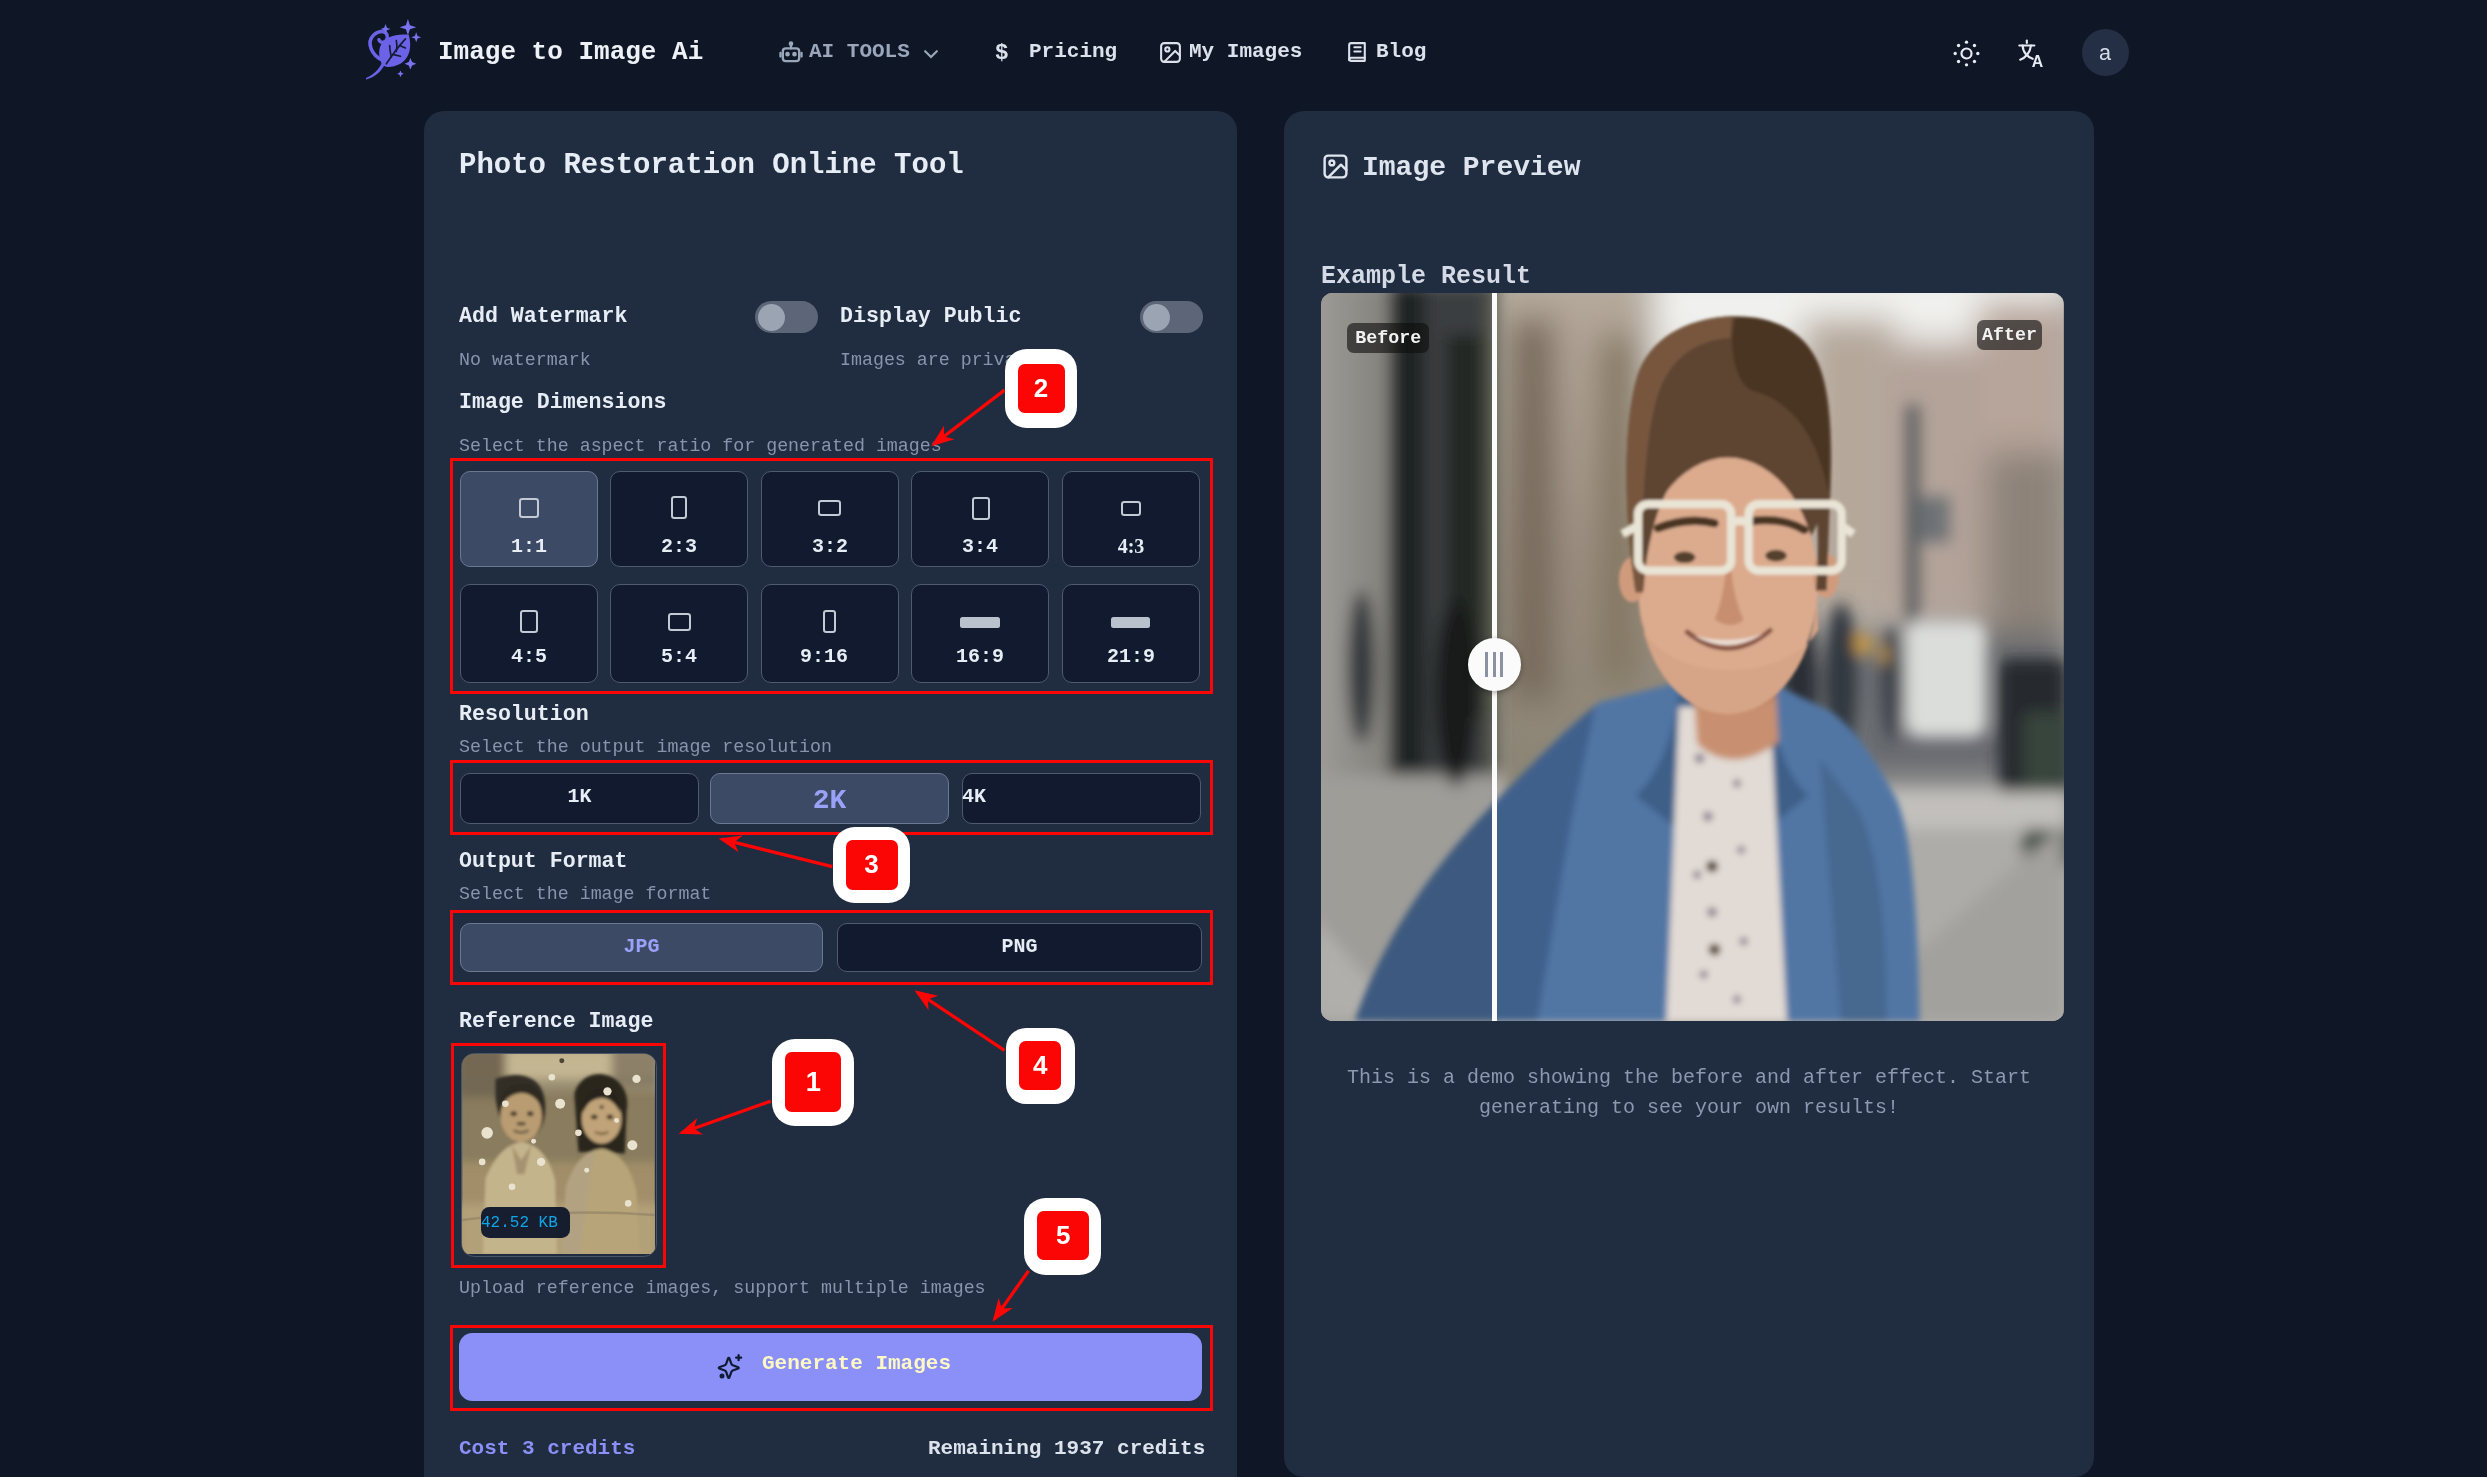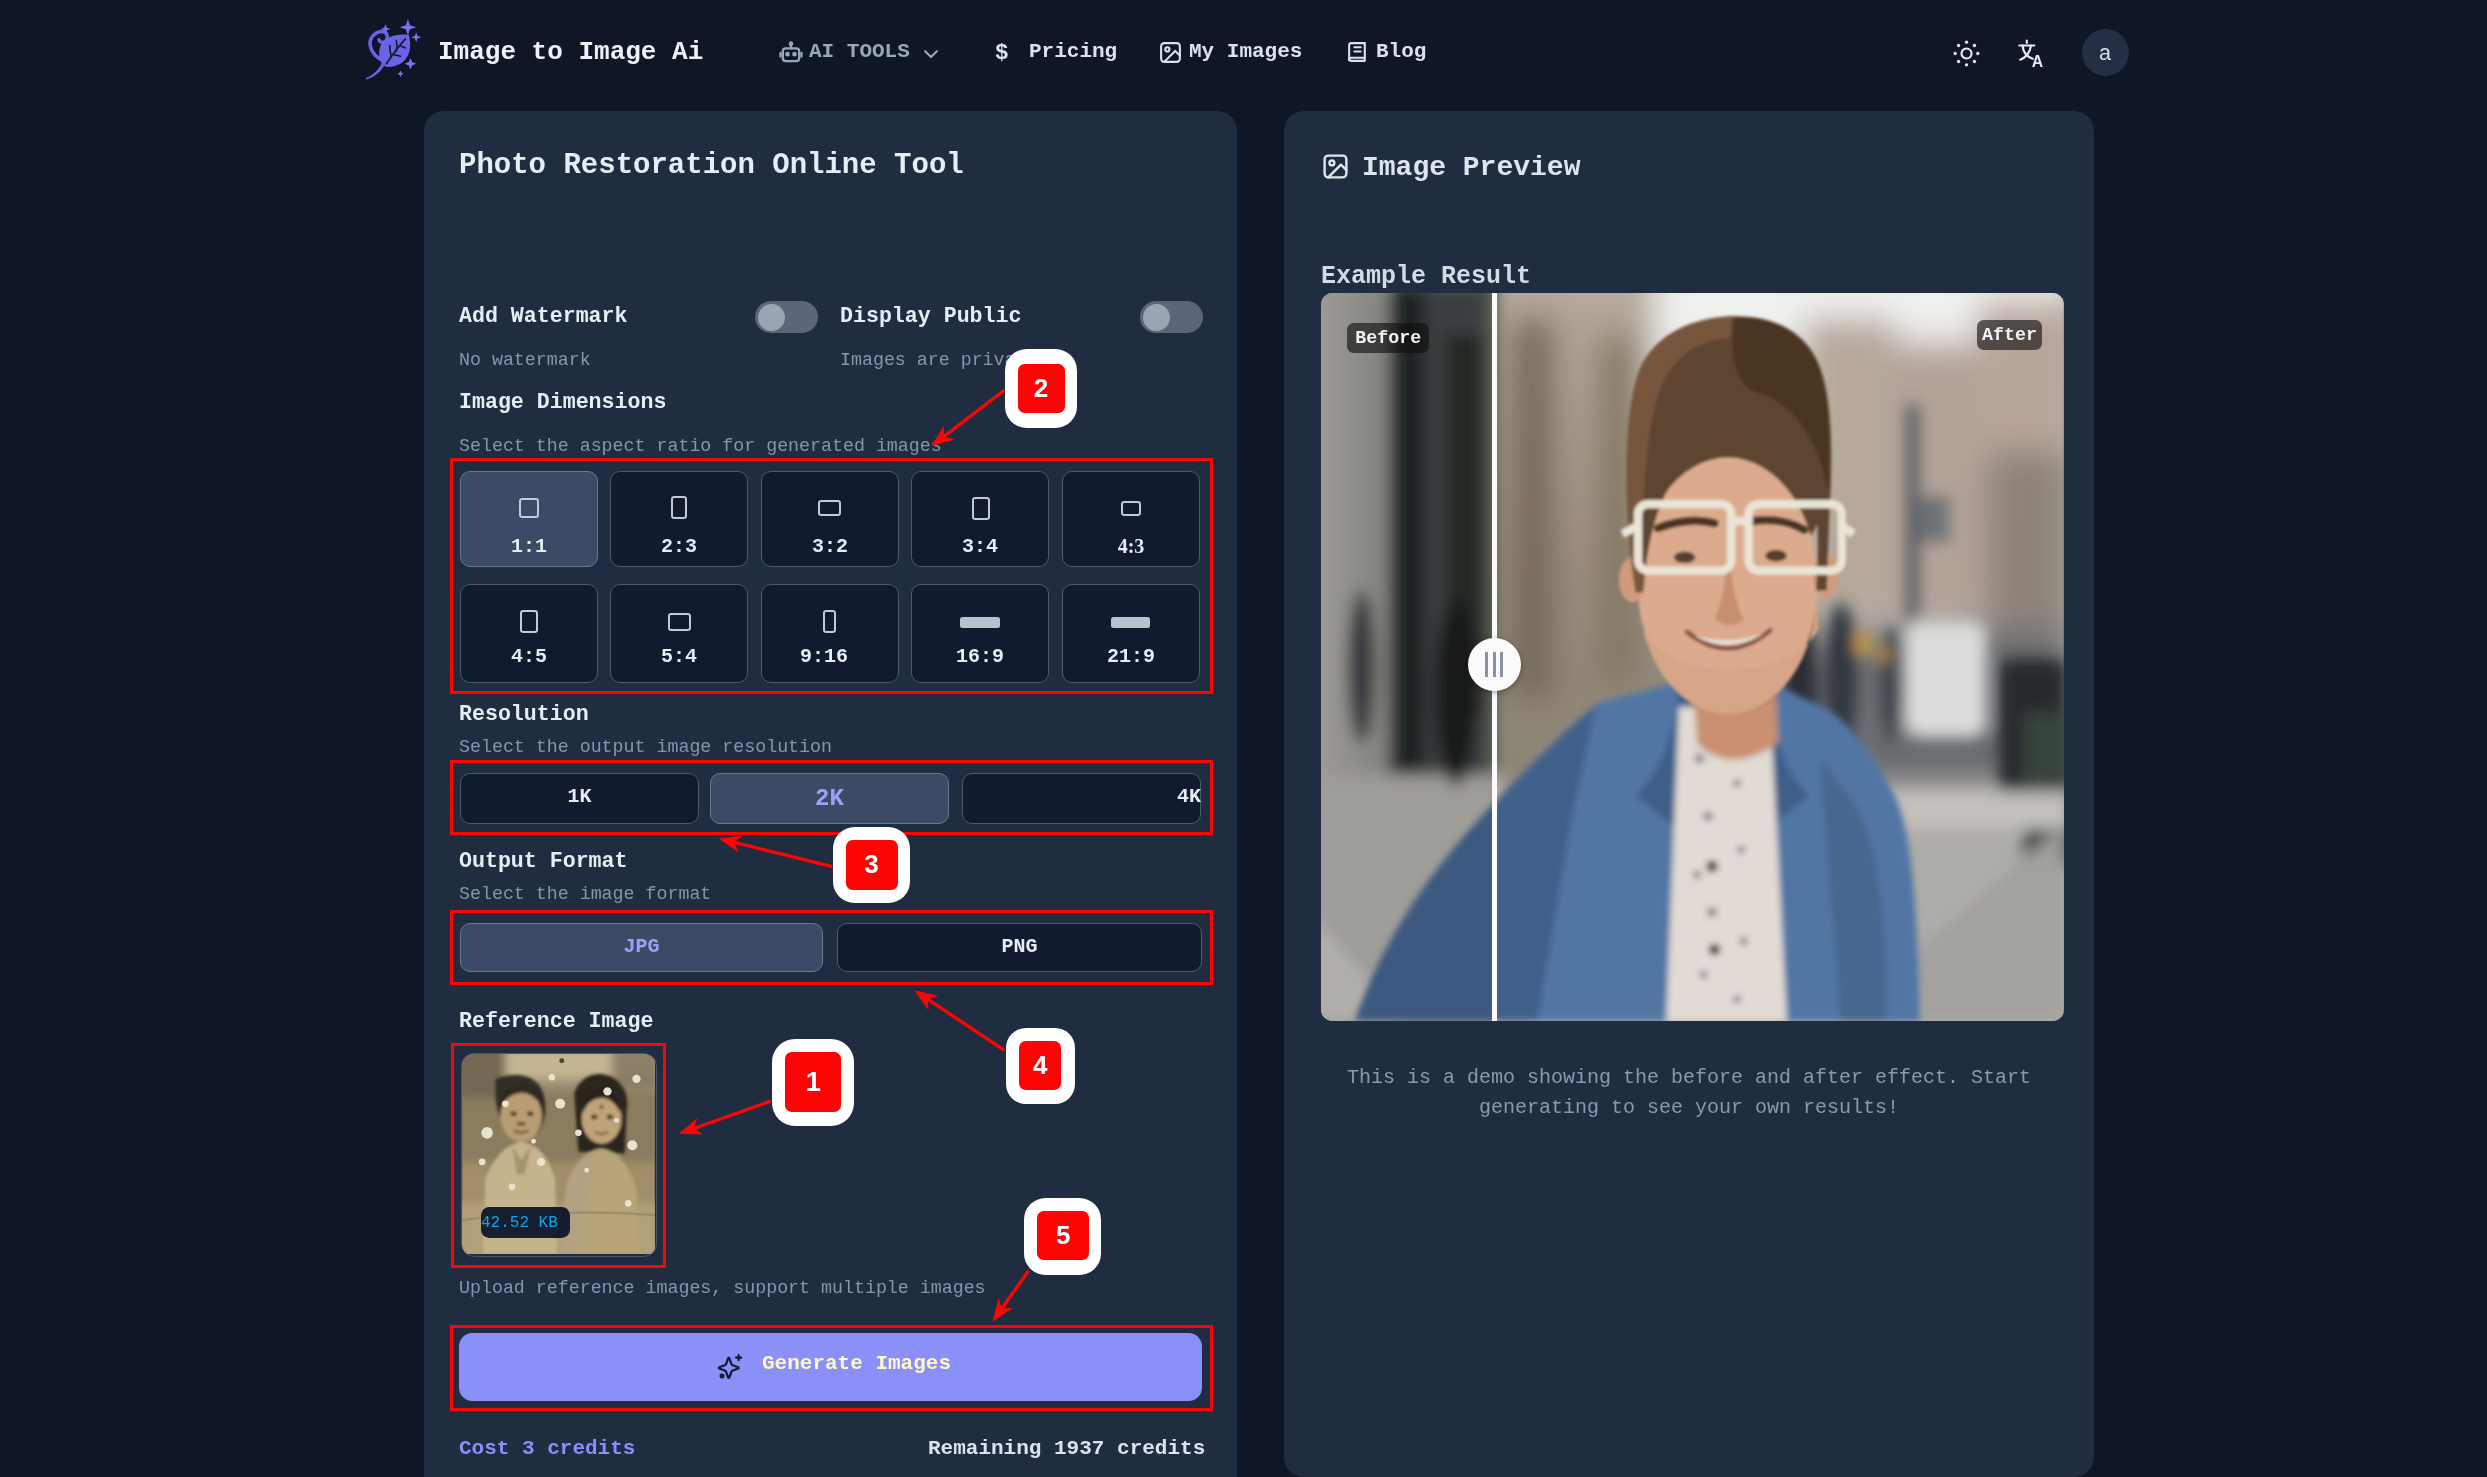--- a/index.html
+++ b/index.html
@@ -152,22 +152,22 @@
 <div class="btn" style="left:1062px; top:584px; width:138px; height:99px;"></div>
 <div class="abs" style="left:1111px; top:617px; width:39px; height:10.8px; background:#b9c1cc; border-radius:2.5px;"></div>
 <div class="abs white bold" style="left:1062px; top:645px; width:138px; text-align:center; font-size:20px;">21:9</div>
 
 <div class="abs bold white" style="left:459px; top:702px; font-size:21.6px;">Resolution</div>
 <div class="abs muted" style="left:459px; top:737px; font-size:18.3px;">Select the output image resolution</div>
 <div class="btn" style="left:460px; top:773px; width:239px; height:51px;"></div>
 <div class="btn sel" style="left:710px; top:773px; width:239px; height:51px;"></div>
 <div class="btn" style="left:962px; top:773px; width:239px; height:51px;"></div>
 <div class="abs bold white" style="left:460px; top:785px; width:239px; text-align:center; font-size:20px;">1K</div>
-<div class="abs bold" style="left:710px; top:785px; width:239px; text-align:center; font-size:24px; color:#9aa2f8;">2K</div>
-<div class="abs bold white" style="left:962px; top:785px; width:239px; text-align:right; font-size:20px;">4K</div>
+<div class="abs bold" style="left:710px; top:785px; width:239px; text-align:center; font-size:28px; color:#9aa2f8;">2K</div>
+<div class="abs bold white" style="left:962px; top:785px; width:239px; text-align:left; font-size:20px;">4K</div>
 
 <div class="abs bold white" style="left:459px; top:849px; font-size:21.6px;">Output Format</div>
 <div class="abs muted" style="left:459px; top:884px; font-size:18.3px;">Select the image format</div>
 <div class="btn sel" style="left:460px; top:923px; width:363px; height:49px;"></div>
 <div class="btn" style="left:837px; top:923px; width:365px; height:49px;"></div>
 <div class="abs bold" style="left:460px; top:935px; width:363px; text-align:center; font-size:20px; color:#9aa2f8;">JPG</div>
 <div class="abs bold white" style="left:837px; top:935px; width:365px; text-align:center; font-size:20px;">PNG</div>
 
 <div class="abs bold white" style="left:459px; top:1009px; font-size:21.6px;">Reference Image</div>
 

